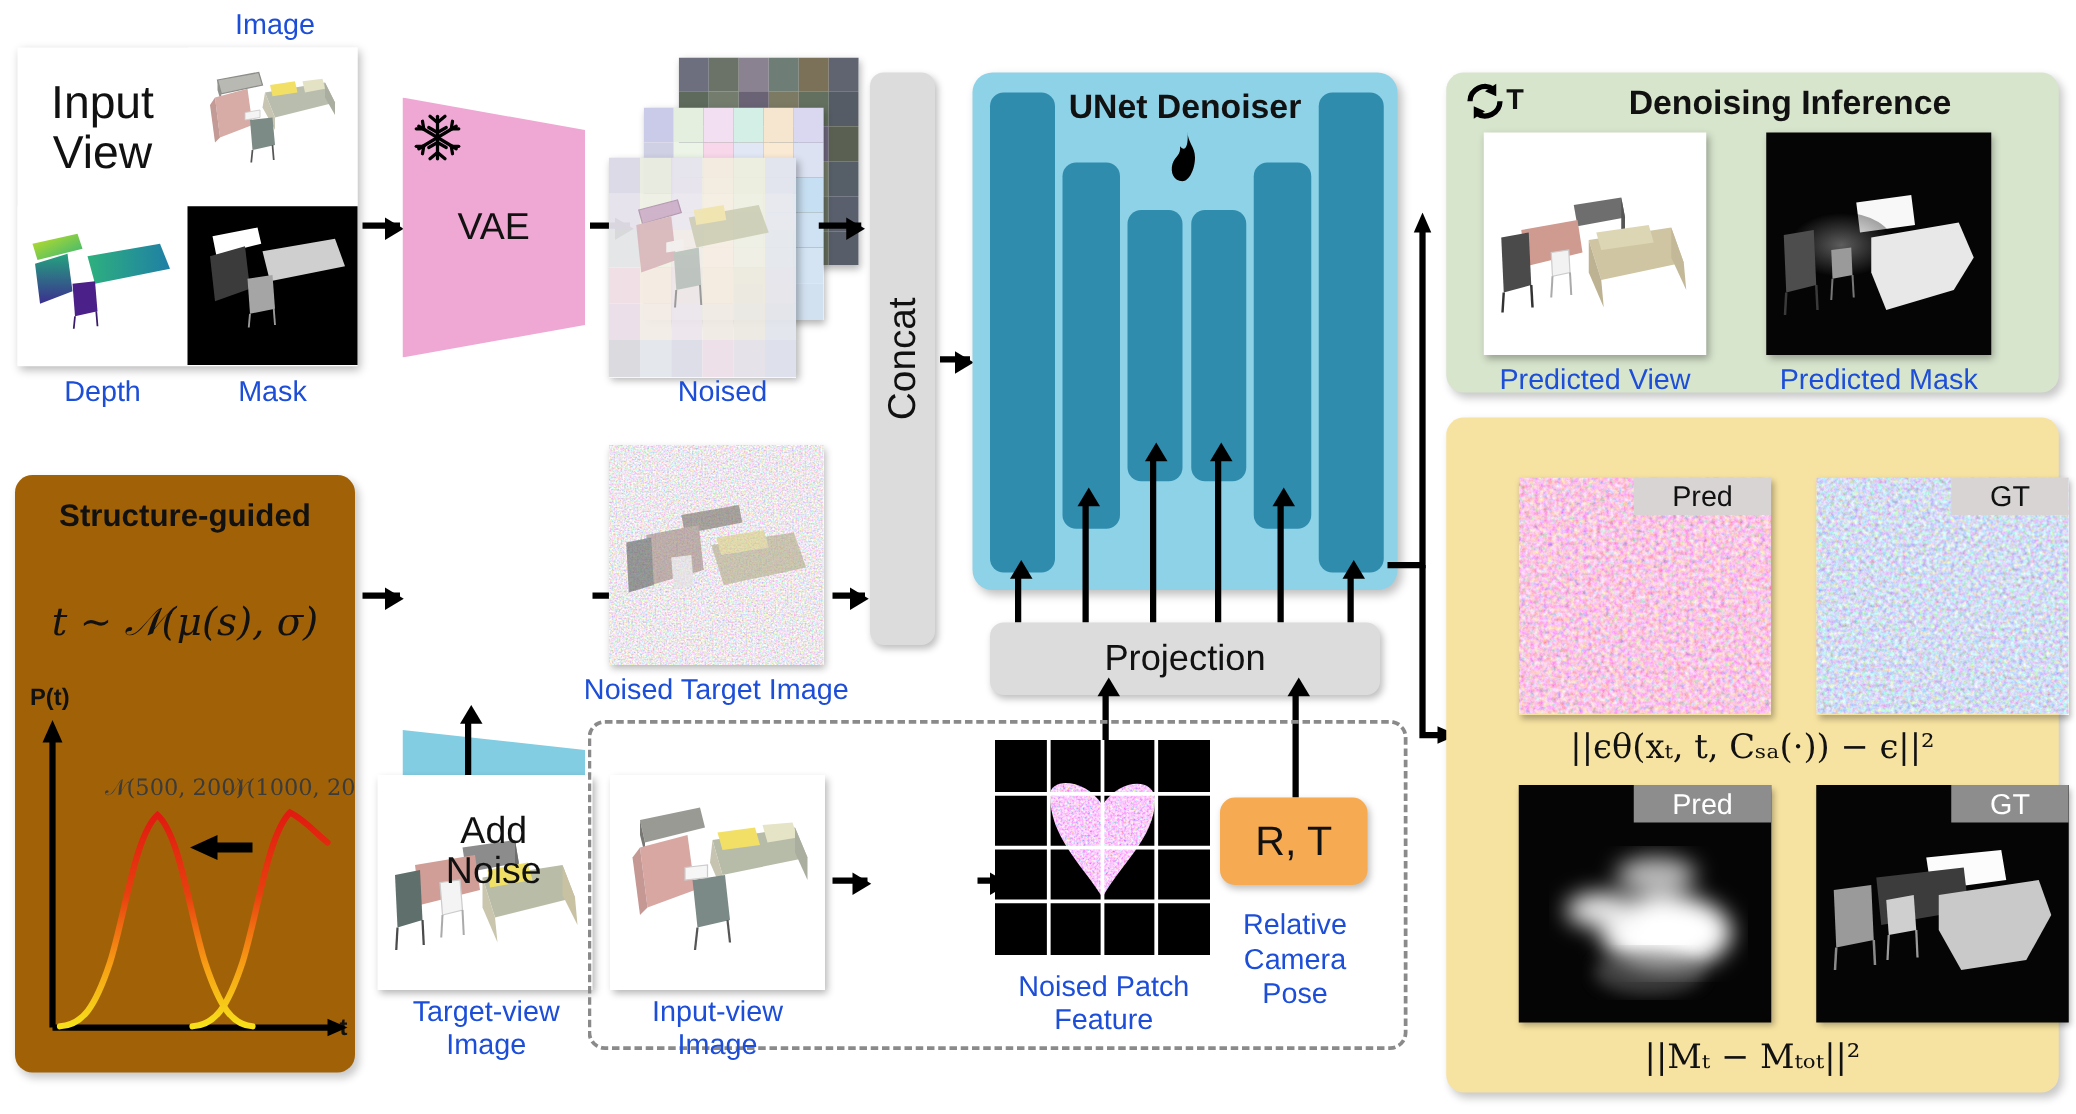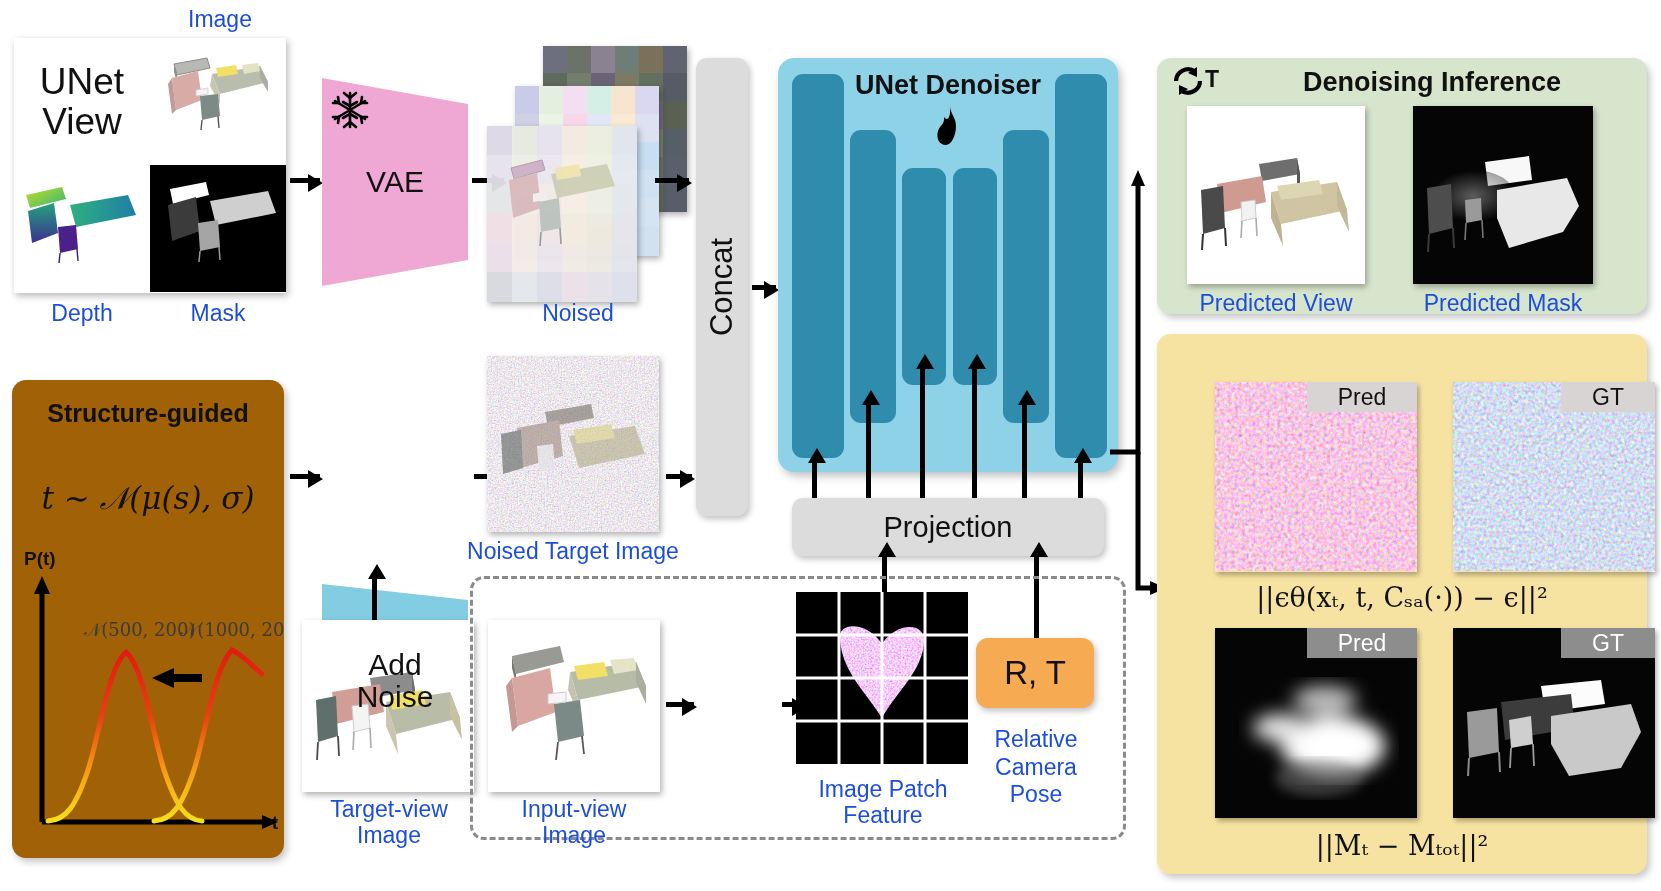--- a/index.html
+++ b/index.html
@@ -100,21 +100,21 @@
       display:flex;align-items:center;justify-content:center;font-size:33px;}
 
   .photo{position:absolute;background:#fff;box-shadow:2px 3px 6px rgba(0,0,0,.3);}
   .noise-canvas{position:absolute;inset:0;}
 </style>
 </head>
 <body>
 
 <div class="abs" id="input-view-panel">
   <div class="iv-quad" id="iv-title">
-    <span><span>UNet</span><br>
+    <span><span>Input</span><br>
       <span>View</span></span>
   </div>
   <div class="iv-quad" id="iv-image">
     <svg class="scene" viewBox="0 0 136 127">
       <polygon points="24,26 57,20 60,30 27,37" fill="#b9b9b4" stroke="#8c8c88" stroke-width="1"></polygon>
       <polygon points="24,26 27,37 27,44 24,34" fill="#8f8f8b"></polygon>
       <polygon points="22,40 48,33 52,62 26,72" fill="#d7aba6"></polygon>
       <polygon points="22,40 26,72 22,76 18,46" fill="#c39a95"></polygon>
       <polygon points="62,36 110,28 118,44 70,56" fill="#b8bdad"></polygon>
       <polygon points="66,30 86,27 88,36 68,39" fill="#f2e066"></polygon>
@@ -642,21 +642,21 @@
       <line x1="43" y1="0" x2="43" y2="172"></line>
         <line x1="86" y1="0" x2="86" y2="172"></line>
       <line x1="129" y1="0" x2="129" y2="172"></line>
       <line x1="0" y1="43" x2="172" y2="43"></line>
         <line x1="0" y1="86" x2="172" y2="86"></line>
       <line x1="0" y1="129" x2="172" y2="129"></line>
     </g>
   </svg>
 </div>
 <div class="abs lbl" style="left:786px;top:776px;width:194px;">
-  <span>Image Patch</span><br>
+  <span>Noised Patch</span><br>
   <span>Feature</span>
 </div>
 
 <div class="abs" id="rt-box">
   <span>R, T</span>
 </div>
 <div class="abs lbl" style="left:966px;top:726px;width:140px;line-height:1.2;">
   <span>Relative</span><br>
   <span>Camera</span><br>
   <span>Pose</span>

